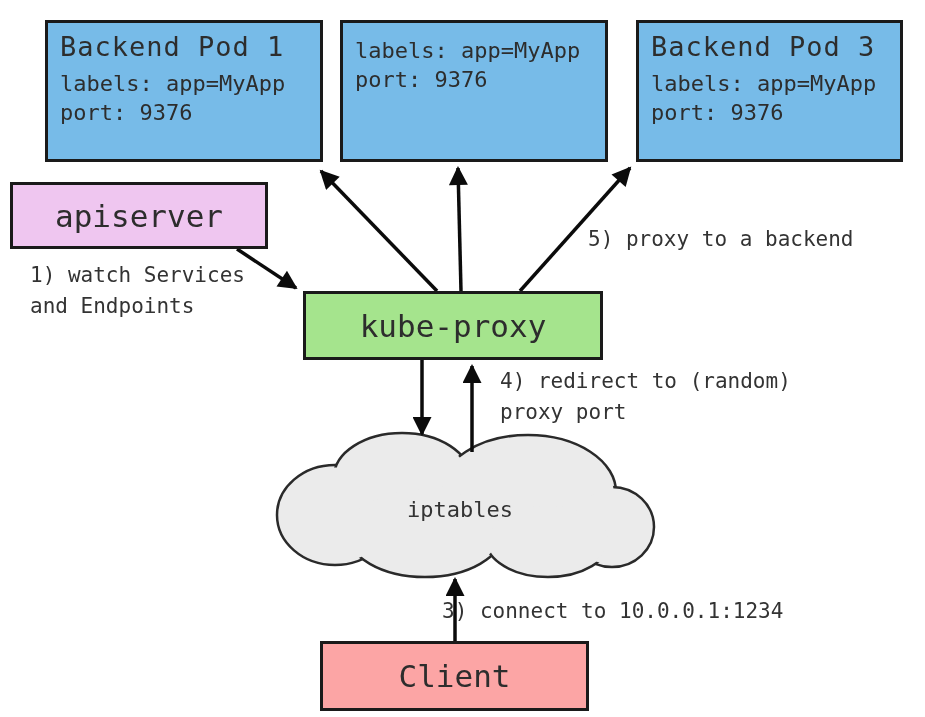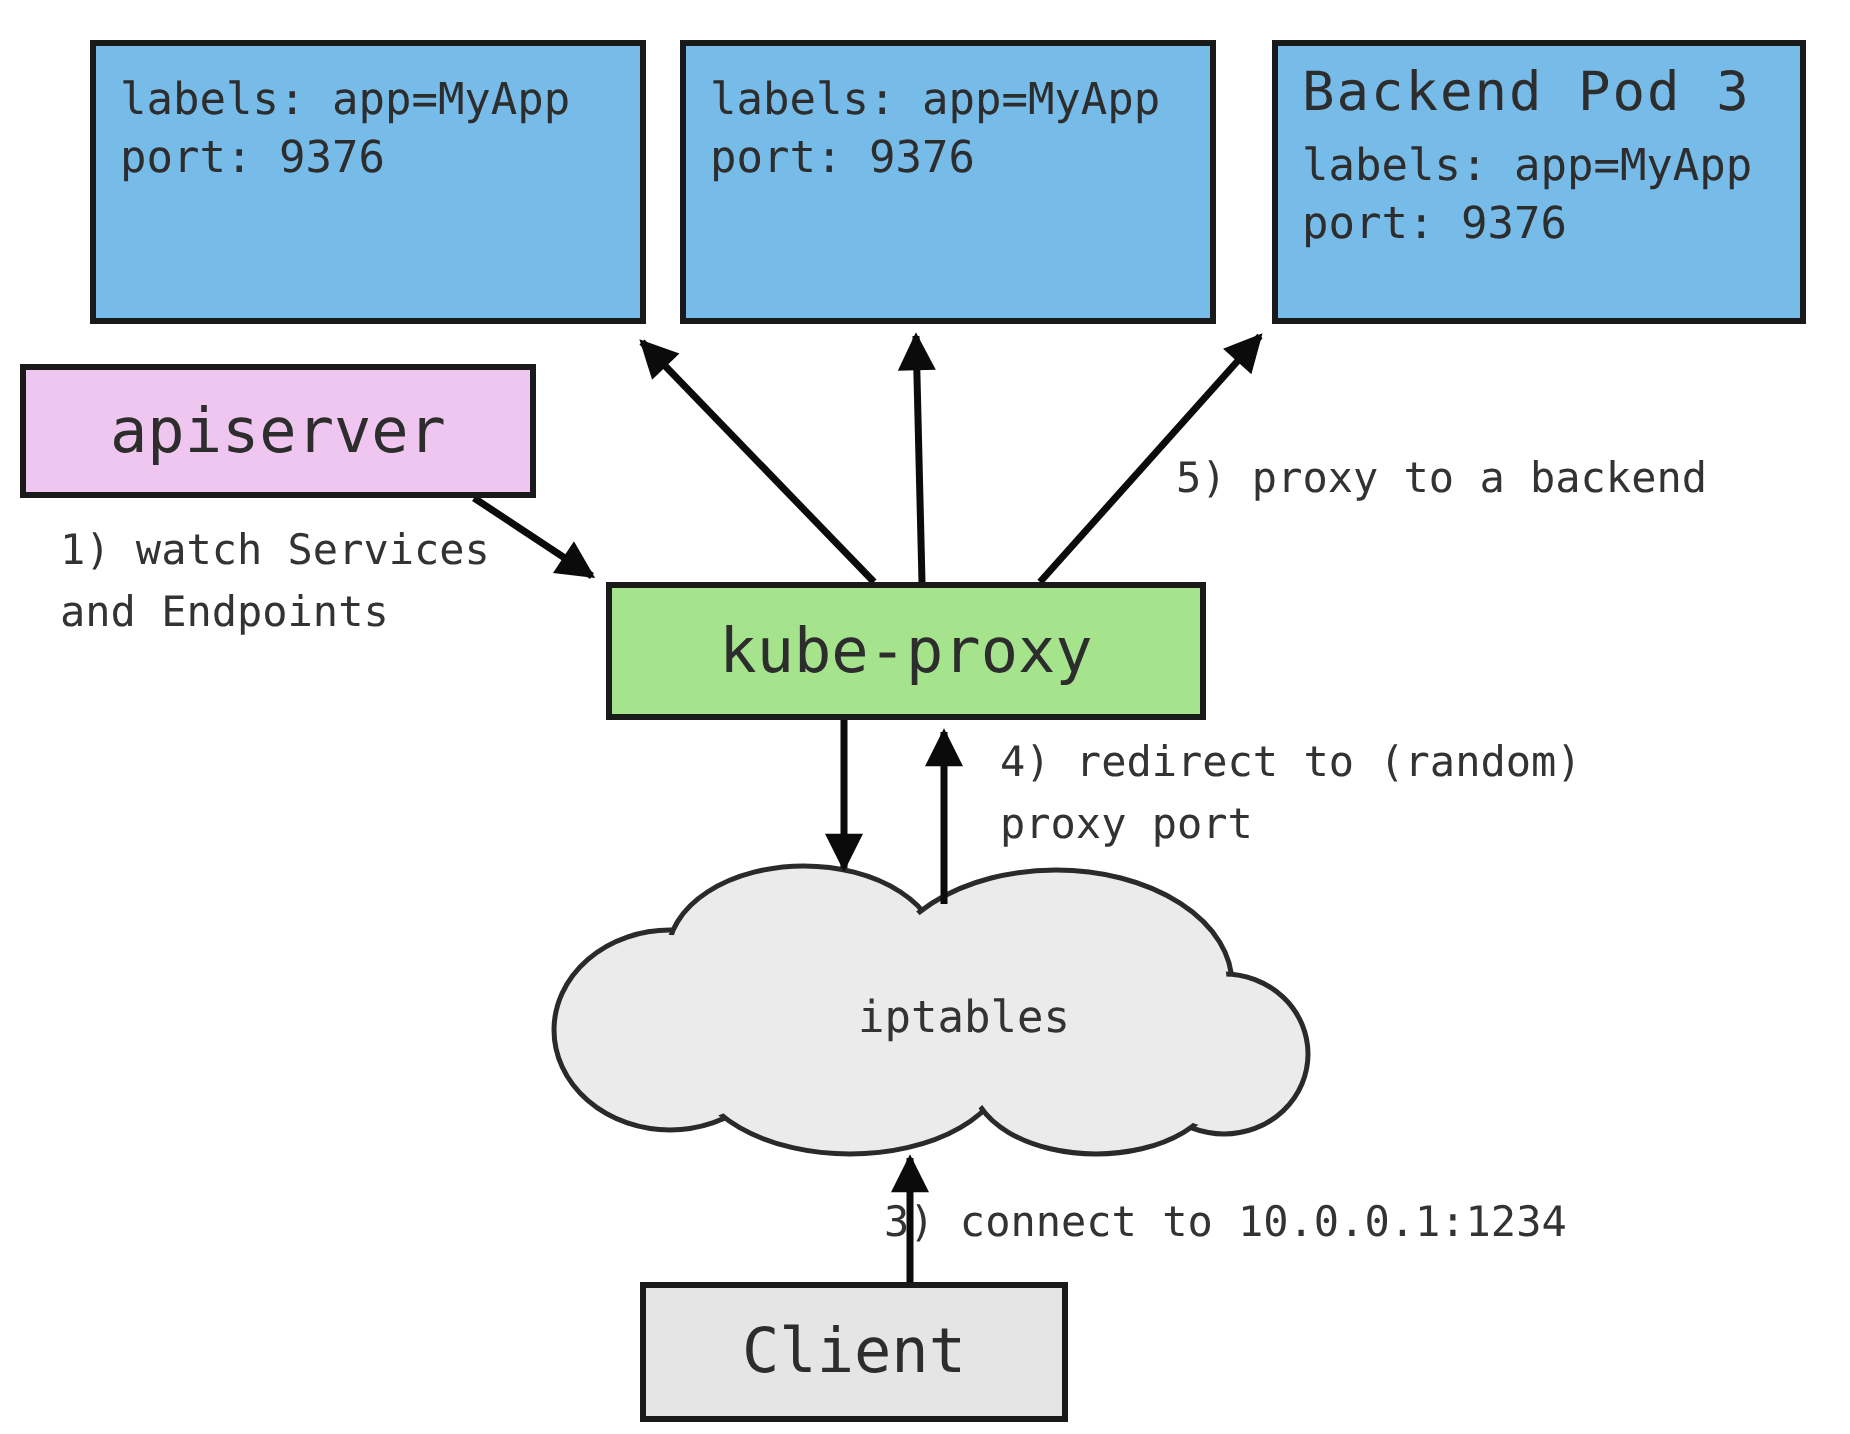--- a/index.html
+++ b/index.html
@@ -45,21 +45,21 @@
     left: 0; top: 0;
     pointer-events: none;
   }
   .arrow { stroke: #0b0b0b; stroke-width: 3.5; fill: none; }
   .cloud-stroke { fill: #ebebeb; stroke: #2a2a2a; stroke-width: 2.5; }
   .cloud-fill   { fill: #ebebeb; stroke: none; }
   #iptables-label {
     position: absolute;
     left: 385px; top: 497px;
     width: 150px;
-    text-align: right;
+    text-align: center;
     font-size: 22px;
     color: #333333;
   }
 </style>
 </head>
 <body>
 
 <div id="canvas">
 
   <svg id="diagram-svg" width="925" height="717" viewBox="0 0 925 717">
@@ -91,20 +91,21 @@
     <line class="arrow" x1="237" y1="249" x2="296" y2="288" marker-end="url(#ah)"></line>
     <line class="arrow" x1="437" y1="291" x2="321" y2="171" marker-end="url(#ah)"></line>
     <line class="arrow" x1="461" y1="291" x2="458" y2="168" marker-end="url(#ah)"></line>
     <line class="arrow" x1="520" y1="291" x2="630" y2="168" marker-end="url(#ah)"></line>
     <line class="arrow" x1="422" y1="360" x2="422" y2="434" marker-end="url(#ah)"></line>
     <line class="arrow" x1="472" y1="452" x2="472" y2="366" marker-end="url(#ah)"></line>
     <line class="arrow" x1="455" y1="641" x2="455" y2="579" marker-end="url(#ah)"></line>
   </svg>
 
   <div class="box pod" style="left:45px;">
+    <div class="pod-title">Backend Pod 1</div>
     <div class="pod-lines">
       <div class="pod-line">labels: app=MyApp</div>
       <div class="pod-line">port: 9376</div>
     </div>
   </div>
 
   <div class="box pod" style="left:340px; width:268px;">
     <div class="pod-lines">
       <div class="pod-line">labels: app=MyApp</div>
       <div class="pod-line">port: 9376</div>
@@ -120,21 +121,21 @@
   </div>
 
   <div class="box center-box" style="left:10px; top:182px; width:258px; height:67px; background:#efc6f0;">
     <span>apiserver</span>
   </div>
 
   <div class="box center-box" style="left:303px; top:291px; width:300px; height:69px; background:#a5e48d;">
     <span>kube-proxy</span>
   </div>
 
-  <div class="box center-box" style="left:320px; top:641px; width:214px; height:70px; background:#e5e5e5;">
+  <div class="box center-box" style="left:320px; top:641px; width:269px; height:70px; background:#fca5a5;">
     <span>Client</span>
   </div>
 
   <div id="iptables-label">iptables</div>
 
   <div class="note" style="left:30px;  top:260px;">1) watch Services
 and Endpoints</div>
   <div class="note" style="left:442px; top:596px;">3) connect to 10.0.0.1:1234</div>
   <div class="note" style="left:500px; top:366px;">4) redirect to (random)
 proxy port</div>

